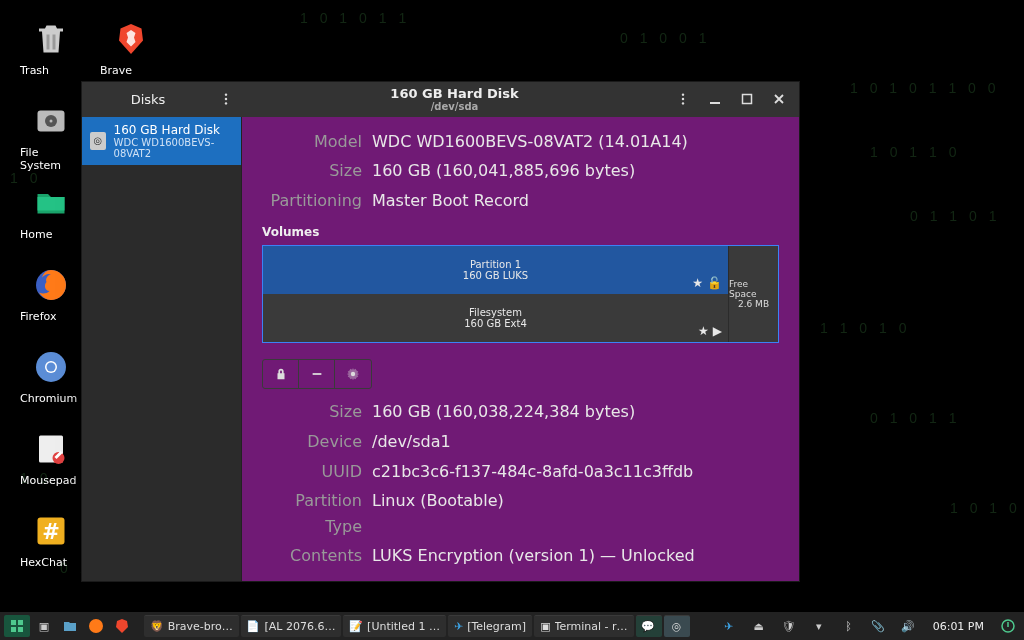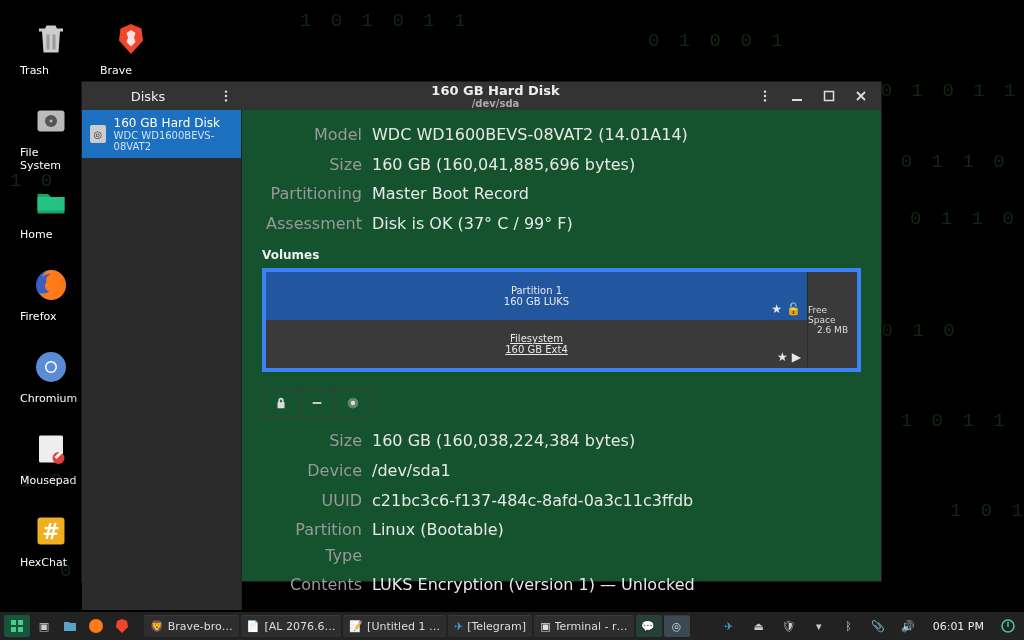--- a/index.html
+++ b/index.html
@@ -15,22 +15,22 @@
   }
   
   .bg {
     position: absolute; inset: 0;
     background: #000;
     overflow: hidden;
   }
   .bg span {
     position: absolute;
     color: #1e4020;
-    font-family: Liberation Mono, monospace;
-    font-size: 19px;
+    font-family: Liberation Sans, sans-serif;
+    font-size: 14px;
     letter-spacing: 4px;
     white-space: pre;
     opacity: 0.6;
   }
   
   .desktop-icon {
     position: absolute;
     width: 62px;
     text-align: left;
     color: #fff;
@@ -40,23 +40,23 @@
   .desktop-icon .icon-box {
     width: 42px; height: 42px; margin: 0 auto 4px auto;
     display: flex; align-items: center; justify-content: center;
     font-size: 28px;
   }
   
   .window {
     position: absolute;
     top: 82px;
     left: 82px;
-    width: 799px;
+    width: 717px;
     height: 499px;
-    background: #14532d;
+    background: #701a75;
     box-shadow: 0 0 0 1px #1a1a1a, 0 6px 18px rgba(0,0,0,0.6);
     display: flex;
     flex-direction: column;
   }
   .titlebar {
     height: 38px;
     background: #333;
     display: flex;
     align-items: center;
     padding: 0 6px;
@@ -101,37 +101,37 @@
     flex: 1;
     padding: 10px 20px;
     overflow: auto;
   }
   .kv-row { display: flex; padding: 2px 0; font-size: 16px; line-height:1.6; }
   .kv-label { width: 100px; text-align: right; color: #999; margin-right: 10px; }
   .kv-value { color: #e8e8e8; }
   .section-heading { font-weight: 600; margin: 10px 0 6px 0; color: #eee; }
   .volume-map {
     display: flex;
-    border: 4px solid #3b82f6;
+    border: 1px solid #3b82f6;
     margin-bottom: 16px;
   }
   .vol-main { flex: 1; display: flex; flex-direction: column; }
   .vol-box {
     position: relative;
     height: 48px;
     text-align: center;
     font-size: 10px;
     display: flex;
     flex-direction: column;
     justify-content: center;
     color: #e8e8e8;
     cursor: pointer;
   }
   .vol-selected { background: #2257a0; }
-  .vol-fs { background: #3a3a3a; text-decoration: underline; }
+  .vol-fs { background: #3a3a3a; }
   .vol-free {
     width: 50px; background: #3a3a3a; font-size: 9px;
     display:flex;flex-direction:column;justify-content:center;align-items:center;
     border-left:1px solid #2b2b2b;
     cursor: pointer;
   }
   .vol-icons { position: absolute; right: 6px; bottom: 4px; display:flex; gap:4px; }
   .vol-icons span { font-size: 12px; }
   .vol-toolbar {
     display: flex;
@@ -185,22 +185,22 @@
   .clock { padding: 0 6px; color:#eee; }
 
   
   svg { display:block; }
 </style>
 </head>
 <body>
 
 <div class="bg">
   <span style="top:10px;left:300px">1 0 1 0 1 1</span>
-  <span style="top:30px;left:648px">0 1 0 0 1</span>
-  <span style="top:151px;left:870px">1 0 1 1 0</span>
+  <span style="top:30px;left:620px">0 1 0 0 1</span>
+  <span style="top:144px;left:870px">1 0 1 1 0</span>
   <span style="top:208px;left:910px">0 1 1 0 1</span>
   <span style="top:320px;left:820px">1 1 0 1 0</span>
   <span style="top:410px;left:870px">0 1 0 1 1</span>
   <span style="top:500px;left:950px">1 0 1 0</span>
   <span style="top:470px;left:20px">1 0</span>
   <span style="top:560px;left:60px">0 1</span>
   <span style="top:170px;left:10px">1 0</span>
   <span style="top:80px;left:850px">1 0 1 0 1 1 0 0</span>
 </div>
 
@@ -337,24 +337,20 @@
             <div class="kv-label">Model</div>
             <div class="kv-value">WDC WD1600BEVS-08VAT2 (14.01A14)</div>
           </div>
           <div class="kv-row">
             <div class="kv-label">Size</div>
             <div class="kv-value">160 GB (160,041,885,696 bytes)</div>
           </div>
           <div class="kv-row">
             <div class="kv-label">Partitioning</div>
             <div class="kv-value">Master Boot Record</div>
-          </div>
-          <div class="kv-row">
-            <div class="kv-label">Assessment</div>
-            <div class="kv-value">Disk is OK (37° C / 99° F)</div>
           </div>
         </div>
 
       <div class="section-heading">Volumes</div>
 
       <div class="volume-map">
         <div class="vol-main">
           <div class="vol-box vol-selected">
             <div>Partition 1</div>
             <div>160 GB LUKS</div>

